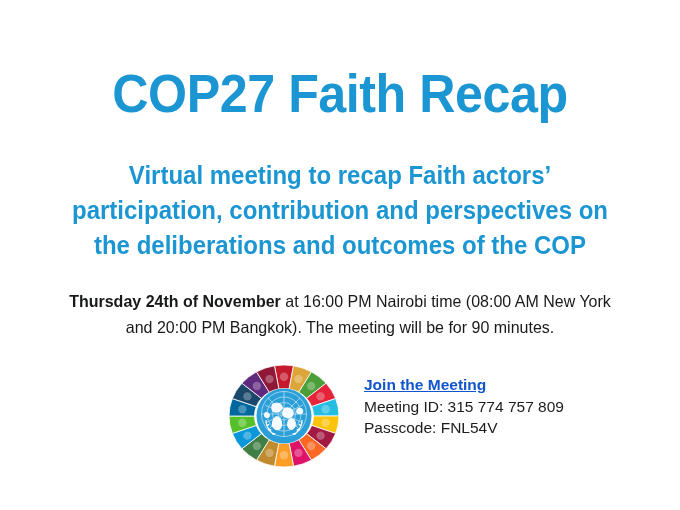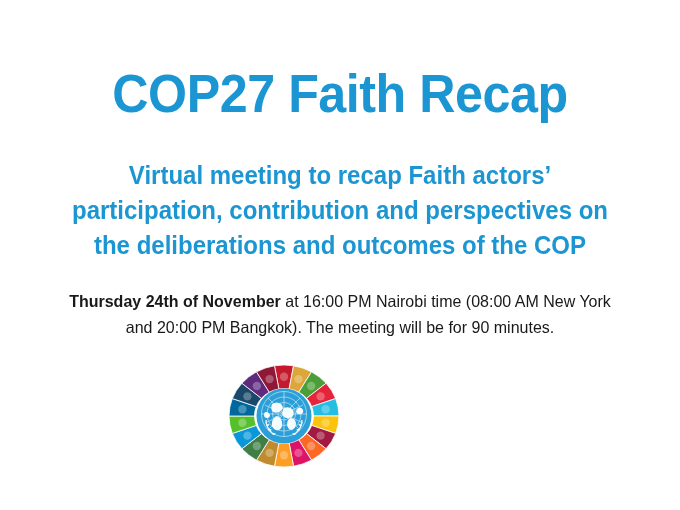--- a/index.html
+++ b/index.html
@@ -220,15 +220,20 @@
           <ellipse cx="40" cy="61" rx="1.6" ry="0.9" transform="rotate(-35 40 61)"></ellipse>
           <ellipse cx="42" cy="66" rx="1.6" ry="0.9" transform="rotate(-20 42 66)"></ellipse>
           <ellipse cx="46" cy="70" rx="1.6" ry="0.9" transform="rotate(-5 46 70)"></ellipse>
           <ellipse cx="72" cy="61" rx="1.6" ry="0.9" transform="rotate(35 72 61)"></ellipse>
           <ellipse cx="70" cy="66" rx="1.6" ry="0.9" transform="rotate(20 70 66)"></ellipse>
           <ellipse cx="66" cy="70" rx="1.6" ry="0.9" transform="rotate(5 66 70)"></ellipse>
         </g>
       </svg>
     </div>
 
+    <div class="meeting-block">
+      <a class="join-link" href="#">Join the Meeting</a>
+      <span class="meeting-line">Meeting ID: 315 774 757 809</span>
+      <span class="meeting-line">Passcode: FNL54V</span>
+    </div>
 
   </div>
 </div>
 
 </body></html>

